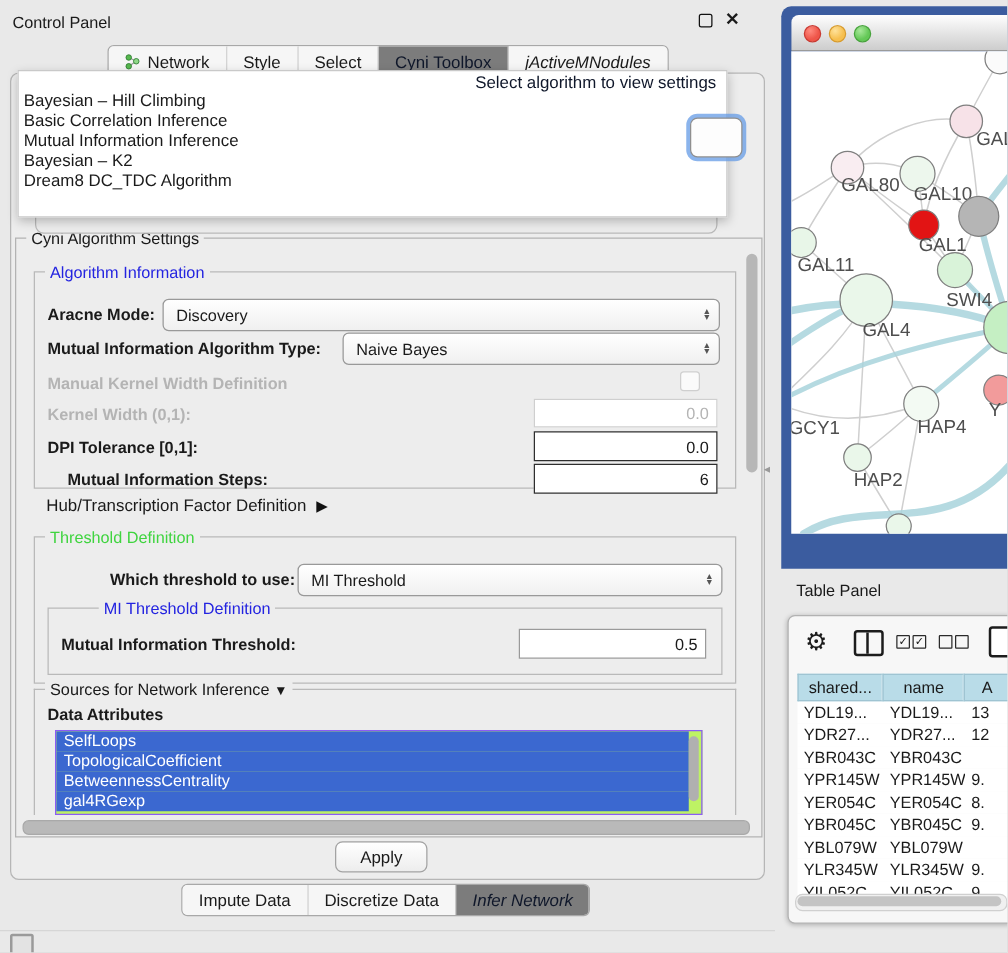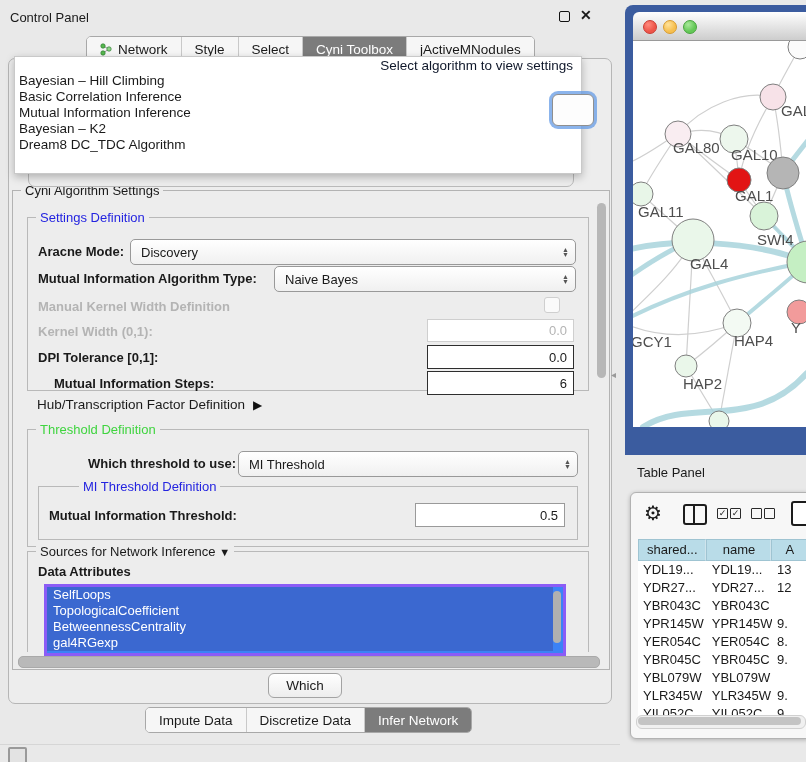--- a/index.html
+++ b/index.html
@@ -17,22 +17,22 @@
   .float-btn{left:559px;top:11px;width:9px;height:9px;border:1.5px solid #111;border-radius:2px;}
   .close-btn{left:580px;top:7px;font-size:14px;font-weight:bold;}
   .cp-body{left:8px;top:58px;width:602px;height:644px;background:#ededed;border:1px solid #b6b6b6;border-radius:7px;}
   .bottom-line{left:0;top:744px;width:620px;height:1px;background:#d6d6d6;}
   .dock-icon{left:8px;top:747px;width:15px;height:14px;border:2px solid #9a9a9a;background:#e3e3e3;border-radius:2px;}
 
   .tabbar{display:flex;height:24px;border:1px solid #a8a8a8;border-radius:5px;background:#f6f6f6;overflow:hidden;}
   .topbar{left:86px;top:36px;z-index:5;}
   .botbar{left:145px;top:707px;}
   .tab{padding:0 13px;line-height:23px;font-size:13.5px;border-right:1px solid #c9c9c9;background:#f6f6f6;display:flex;align-items:center;gap:5px;}
-  .tab:last-child{border-right:none;}
-  .tab.sel{background:var(--tab-dark);color:#ffffff;}
+  .tab:last-child{border-right:none;font-style:italic;}
+  .tab.sel{background:var(--tab-dark);color:#0f172a;}
 
   
   .dropdown{left:14px;top:56px;width:566px;height:116px;background:#fff;border:1px solid #c9c9c9;
             box-shadow:0 3px 8px rgba(0,0,0,.25);z-index:6;}
   .dd-prompt{position:absolute;right:8px;top:1px;font-size:13.5px;color:#0f172a;}
   .dd-items{position:absolute;left:4px;top:16px;font-size:13.5px;line-height:16px;}
   .dd-item{height:16px;white-space:nowrap;}
   .dd-item.bold{font-weight:bold;}
   .focus-btn{left:552px;top:94px;width:40px;height:30px;background:#fdfdfd;border:1px solid #8f8f8f;
              border-radius:6px;box-shadow:0 0 0 3px rgba(100,155,230,.75);z-index:8;}
@@ -48,21 +48,21 @@
          display:flex;align-items:center;justify-content:space-between;padding:0 6px 0 10px;font-size:13px;}
   .stepper{display:flex;flex-direction:column;line-height:5px;font-size:7px;color:#555;}
   .tfield{position:absolute;background:#fff;border:1px solid #9a9a9a;font-size:13px;
           display:flex;align-items:center;justify-content:flex-end;padding:0 6px;}
   .tfield.foc{border:1.5px solid #2e2e2e;}
   .tfield.dis{border:1px solid #cfcfcf;color:#b4b4b4;}
   .chk{position:absolute;width:14px;height:14px;border:1px solid #cfcfcf;border-radius:3px;background:#fafafa;}
   .tri{display:inline-block;margin-left:8px;color:#111;font-size:12px;}
   .vscroll{position:absolute;right:3px;top:12px;width:9px;height:175px;background:#b7b7b7;border-radius:5px;}
   .hscroll{position:absolute;left:5px;top:465px;width:580px;height:10px;background:#b9b9b9;border-radius:5px;border:1px solid #a9a9a9;}
-  .attr-list{position:absolute;background:#3b82f6;border:3px solid #8b5cf6;overflow:hidden;}
+  .attr-list{position:absolute;background:#bef264;border:1px solid #8b5cf6;overflow:hidden;}
   .attr-item{height:16px;line-height:16px;background:var(--sel-blue);color:#fff;padding-left:6px;font-size:13px;
              width:calc(100% - 16px);white-space:nowrap;}
   .list-scroll{position:absolute;right:2px;top:4px;width:8px;height:52px;background:#b0b0b0;border-radius:4px;}
   .apply{left:268px;top:673px;width:72px;height:23px;background:linear-gradient(#ffffff,#ededed);
          border:1px solid #a3a3a3;border-radius:6px;font-size:13.5px;display:flex;align-items:center;justify-content:center;}
   .splitter{left:611px;top:369px;font-size:10px;color:#9a9a9a;}
 
   
   .net-frame{left:625px;top:5px;width:181px;height:450px;background:var(--frame-blue);border-radius:8px 0 0 0;}
   .net-title{position:absolute;left:8px;top:7px;right:0;height:28px;background:linear-gradient(#fefefe,#cdcdcd);
@@ -136,21 +136,21 @@
         <div class="dd-item">Dream8 DC_TDC Algorithm</div>
       </div>
   </div>
   <div class="abs focus-btn"></div>
 
   <div class="abs settings">
     <span class="legend">Cyni Algorithm Settings</span>
     <div class="vscroll"></div>
 
     <div class="fieldset" style="left:14px;top:26px;width:560px;height:172px;">
-      <span class="legend blue">Settings Definition</span>
+      <span class="legend blue">Algorithm Information</span>
 
       <div class="abs lbl b" style="left:10px;top:26px;">Aracne Mode:</div>
       <div class="combo" style="left:102px;top:21px;width:428px;height:24px;">
         <span>Discovery</span>
         <span class="stepper">
             <span>▲</span>
             <span>▼</span>
           </span>
       </div>
 
@@ -216,21 +216,21 @@
           <div class="attr-item">TopologicalCoefficient</div>
           <div class="attr-item">BetweennessCentrality</div>
           <div class="attr-item">gal4RGexp</div>
           <div class="list-scroll"></div>
         </div>
     </div>
 
     <div class="hscroll"></div>
   </div>
 
-  <div class="abs apply">Which</div>
+  <div class="abs apply">Apply</div>
 
   <div class="abs tabbar botbar">
     <div class="tab">
         <span>Impute Data</span>
       </div>
     <div class="tab">
         <span>Discretize Data</span>
       </div>
     <div class="tab sel">
         <span>Infer Network</span>

